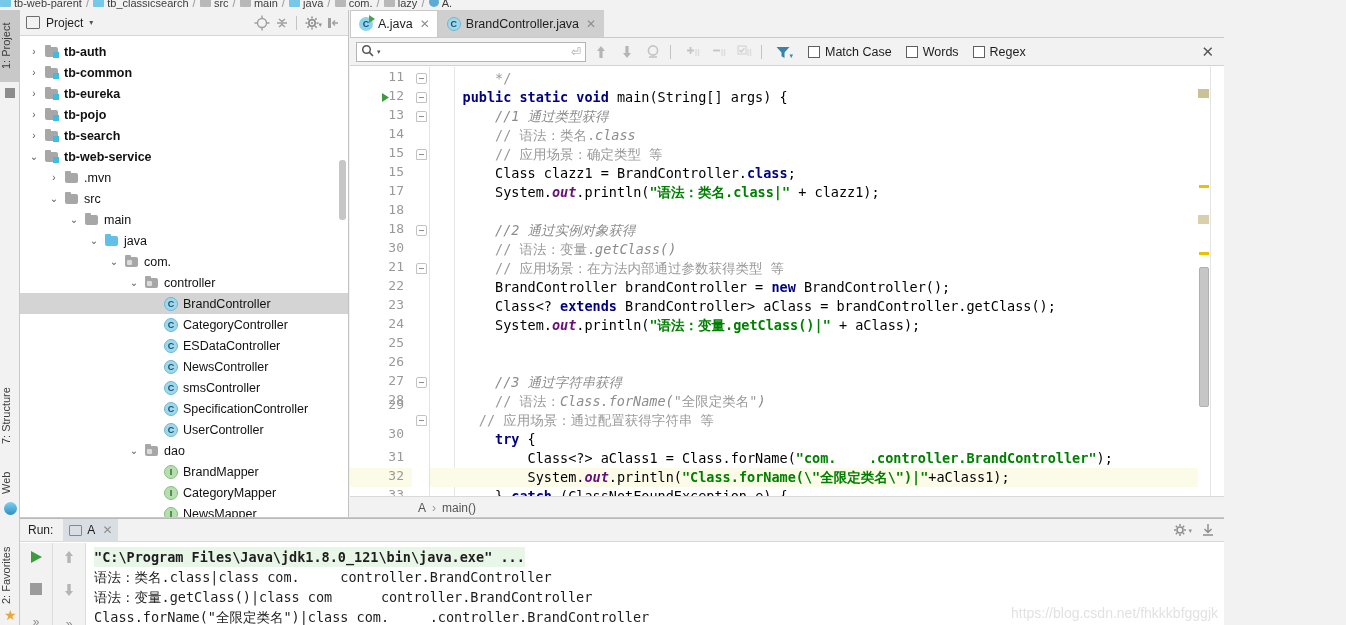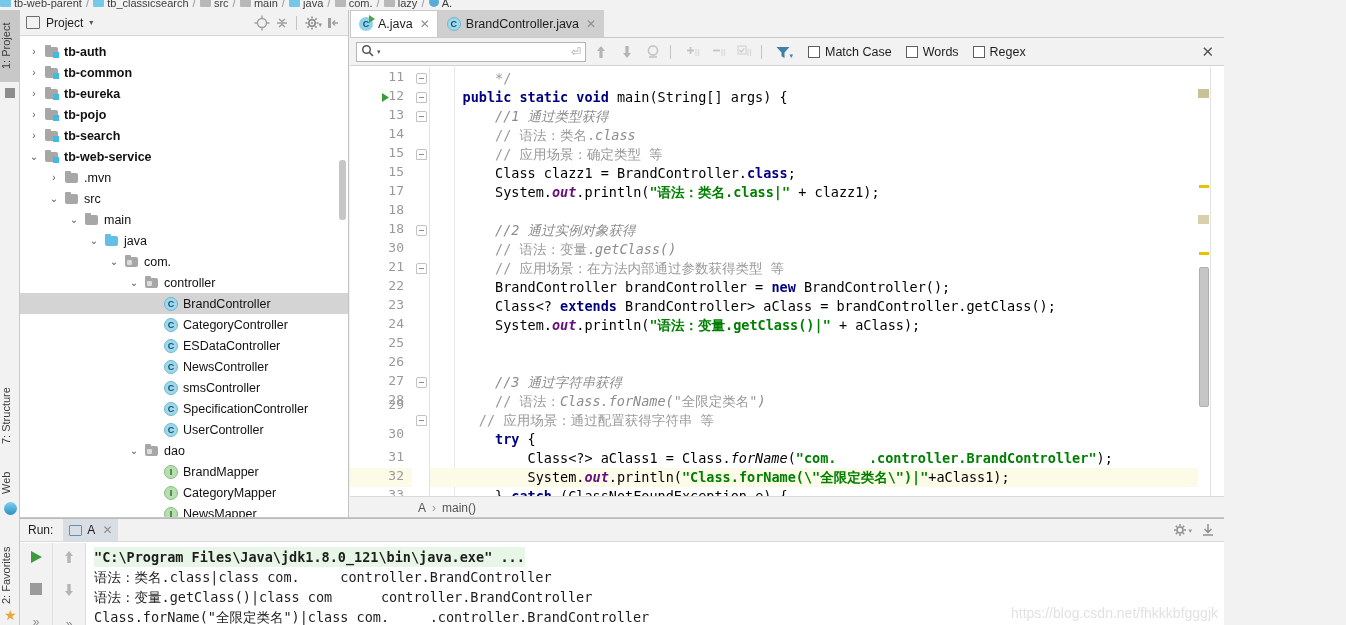--- a/index.html
+++ b/index.html
@@ -107,21 +107,21 @@
   .ln{ position:absolute; right:8px; width:54px; text-align:right; color:#999;
      font-family:"DejaVu Sans Mono",monospace; font-size:13px; }
   .cline{ position:absolute; left:0; height:19px; line-height:19px; }
   .hl-row{ position:absolute; left:0; right:0; height:19px; background:#fcfbe8; }
 
   .kw{color:#000080;font-weight:bold}
   .str{color:#008000;font-weight:bold}
   .cmt{color:#8c8c8c;font-style:italic}
   .cmt2{color:#9a9a9a}
   .fld2{color:#660e7a;font-style:italic;font-weight:bold}
-  .mth{color:#000;font-style:italic}
+  .mth{color:#000;}
   .plain{color:#000}
 
   .runmark{ position:absolute; left:30px; width:12px;height:12px; }
   .foldm{ position:absolute; left:4px; width:11px;height:11px;
      border:1px solid #c2c2c2; border-radius:2px; background:#fff; }
   .foldm:after{ content:""; position:absolute; left:2px; top:4px; width:5px;height:1px;
      background:#8e8e8e; }
   .foldm.cap{ border-bottom-left-radius:0;border-bottom-right-radius:0; }
 
   .vstripe{ position:absolute; left:0; top:0; bottom:0; width:1px; background:#e6e6e6;}

